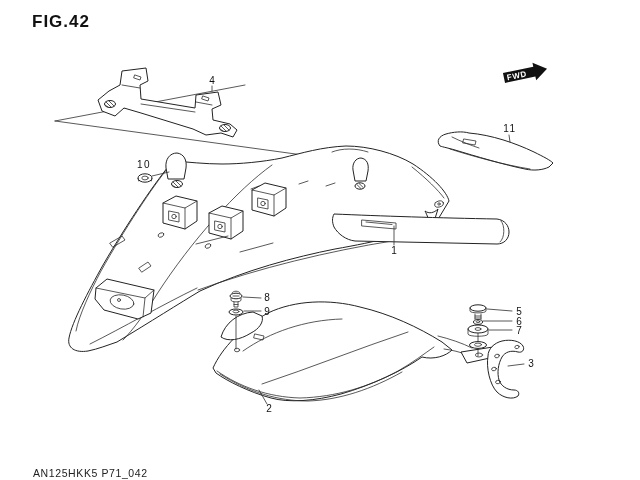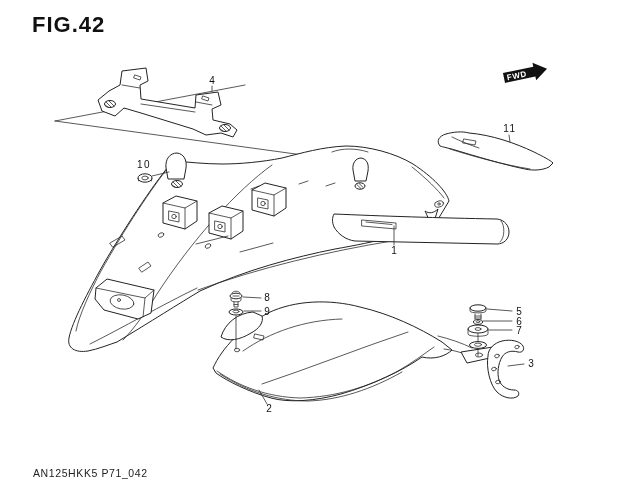--- a/index.html
+++ b/index.html
@@ -2,21 +2,21 @@
 <html><head>
 <meta charset="utf-8">
 <style>
   html,body{margin:0;padding:0}
   body{
     width:640px;height:480px;background:#ffffff;position:relative;overflow:hidden;
     font-family:"Liberation Sans","DejaVu Sans",sans-serif;color:#111;
   }
   .fig-title{
     position:absolute;left:32px;top:12px;
-    font-size:22px;font-weight:bold;letter-spacing:1px;color:#111;
+    font-size:17px;font-weight:bold;letter-spacing:1px;color:#111;
   }
   .footer{
     position:absolute;left:33px;top:441px;
     font-size:10.5px;letter-spacing:.6px;color:#222;line-height:13px;white-space:pre;
   }
   svg.diagram{position:absolute;left:0;top:0}
   .fw{fill:#ffffff;stroke:#232323;stroke-width:1;stroke-linejoin:round}
   .thin{fill:none;stroke:#2e2e2e;stroke-width:.8;stroke-linejoin:round;stroke-linecap:round}
   .callout-text{font-family:"Liberation Sans","DejaVu Sans",sans-serif;font-size:10px;fill:#111;text-anchor:middle}
   .wide{letter-spacing:1.5px}

